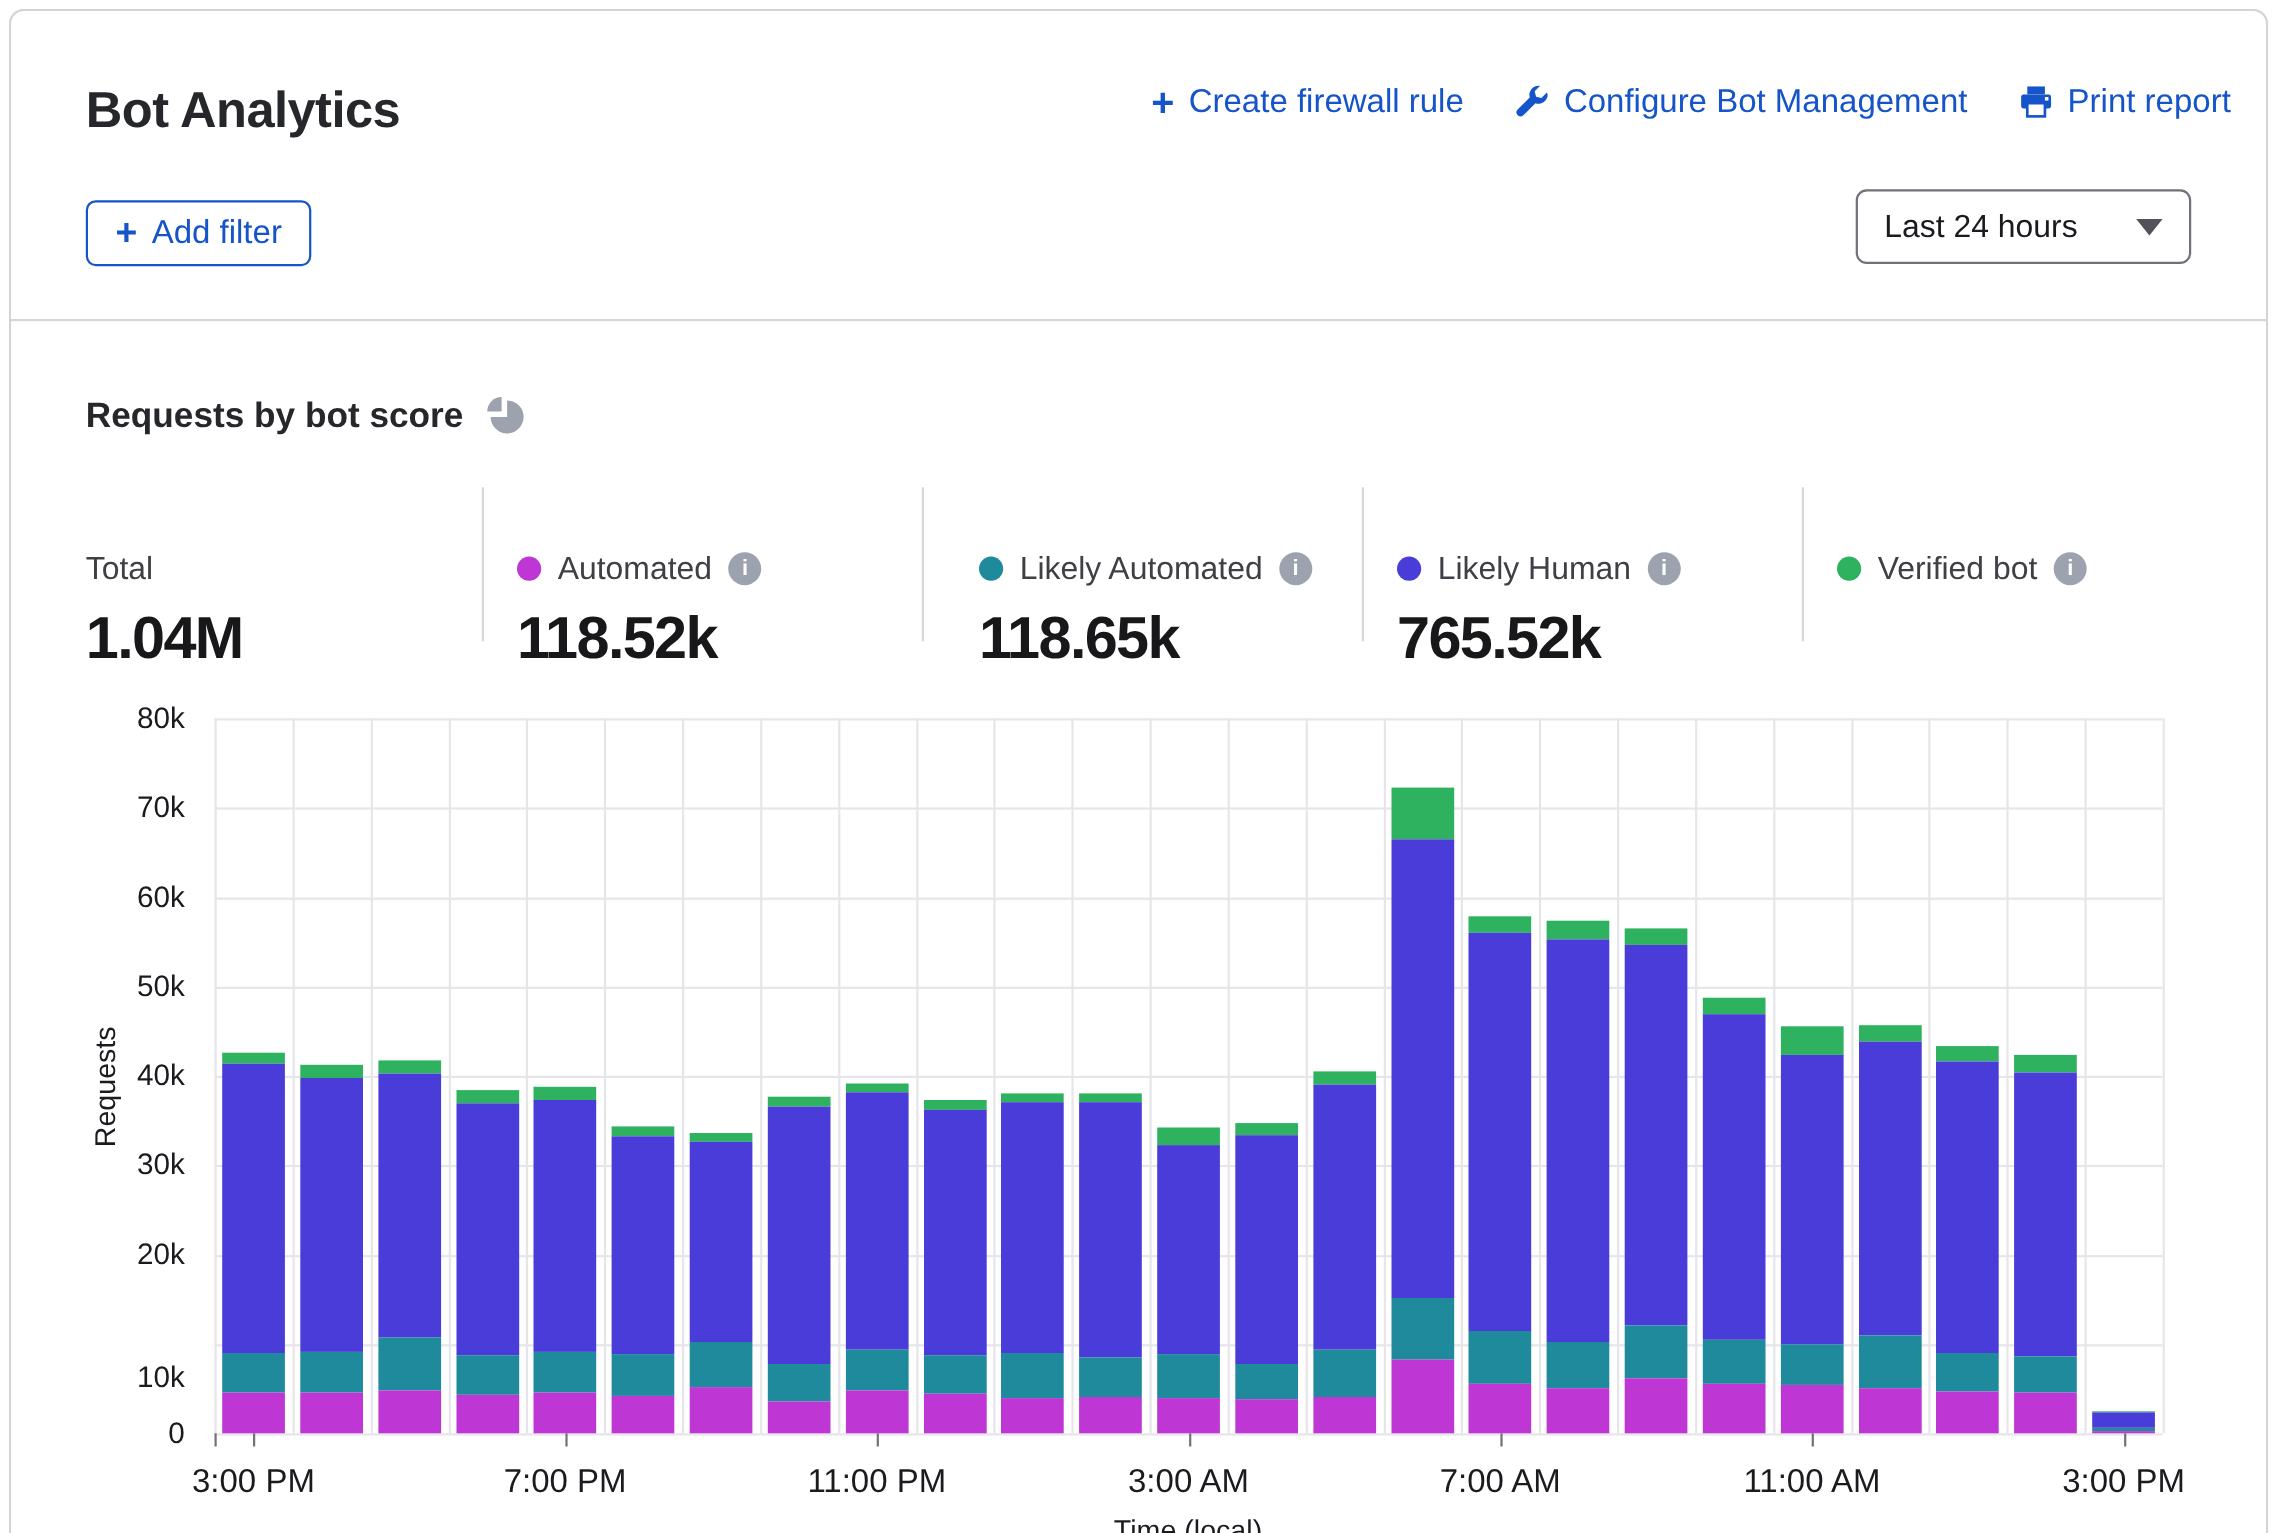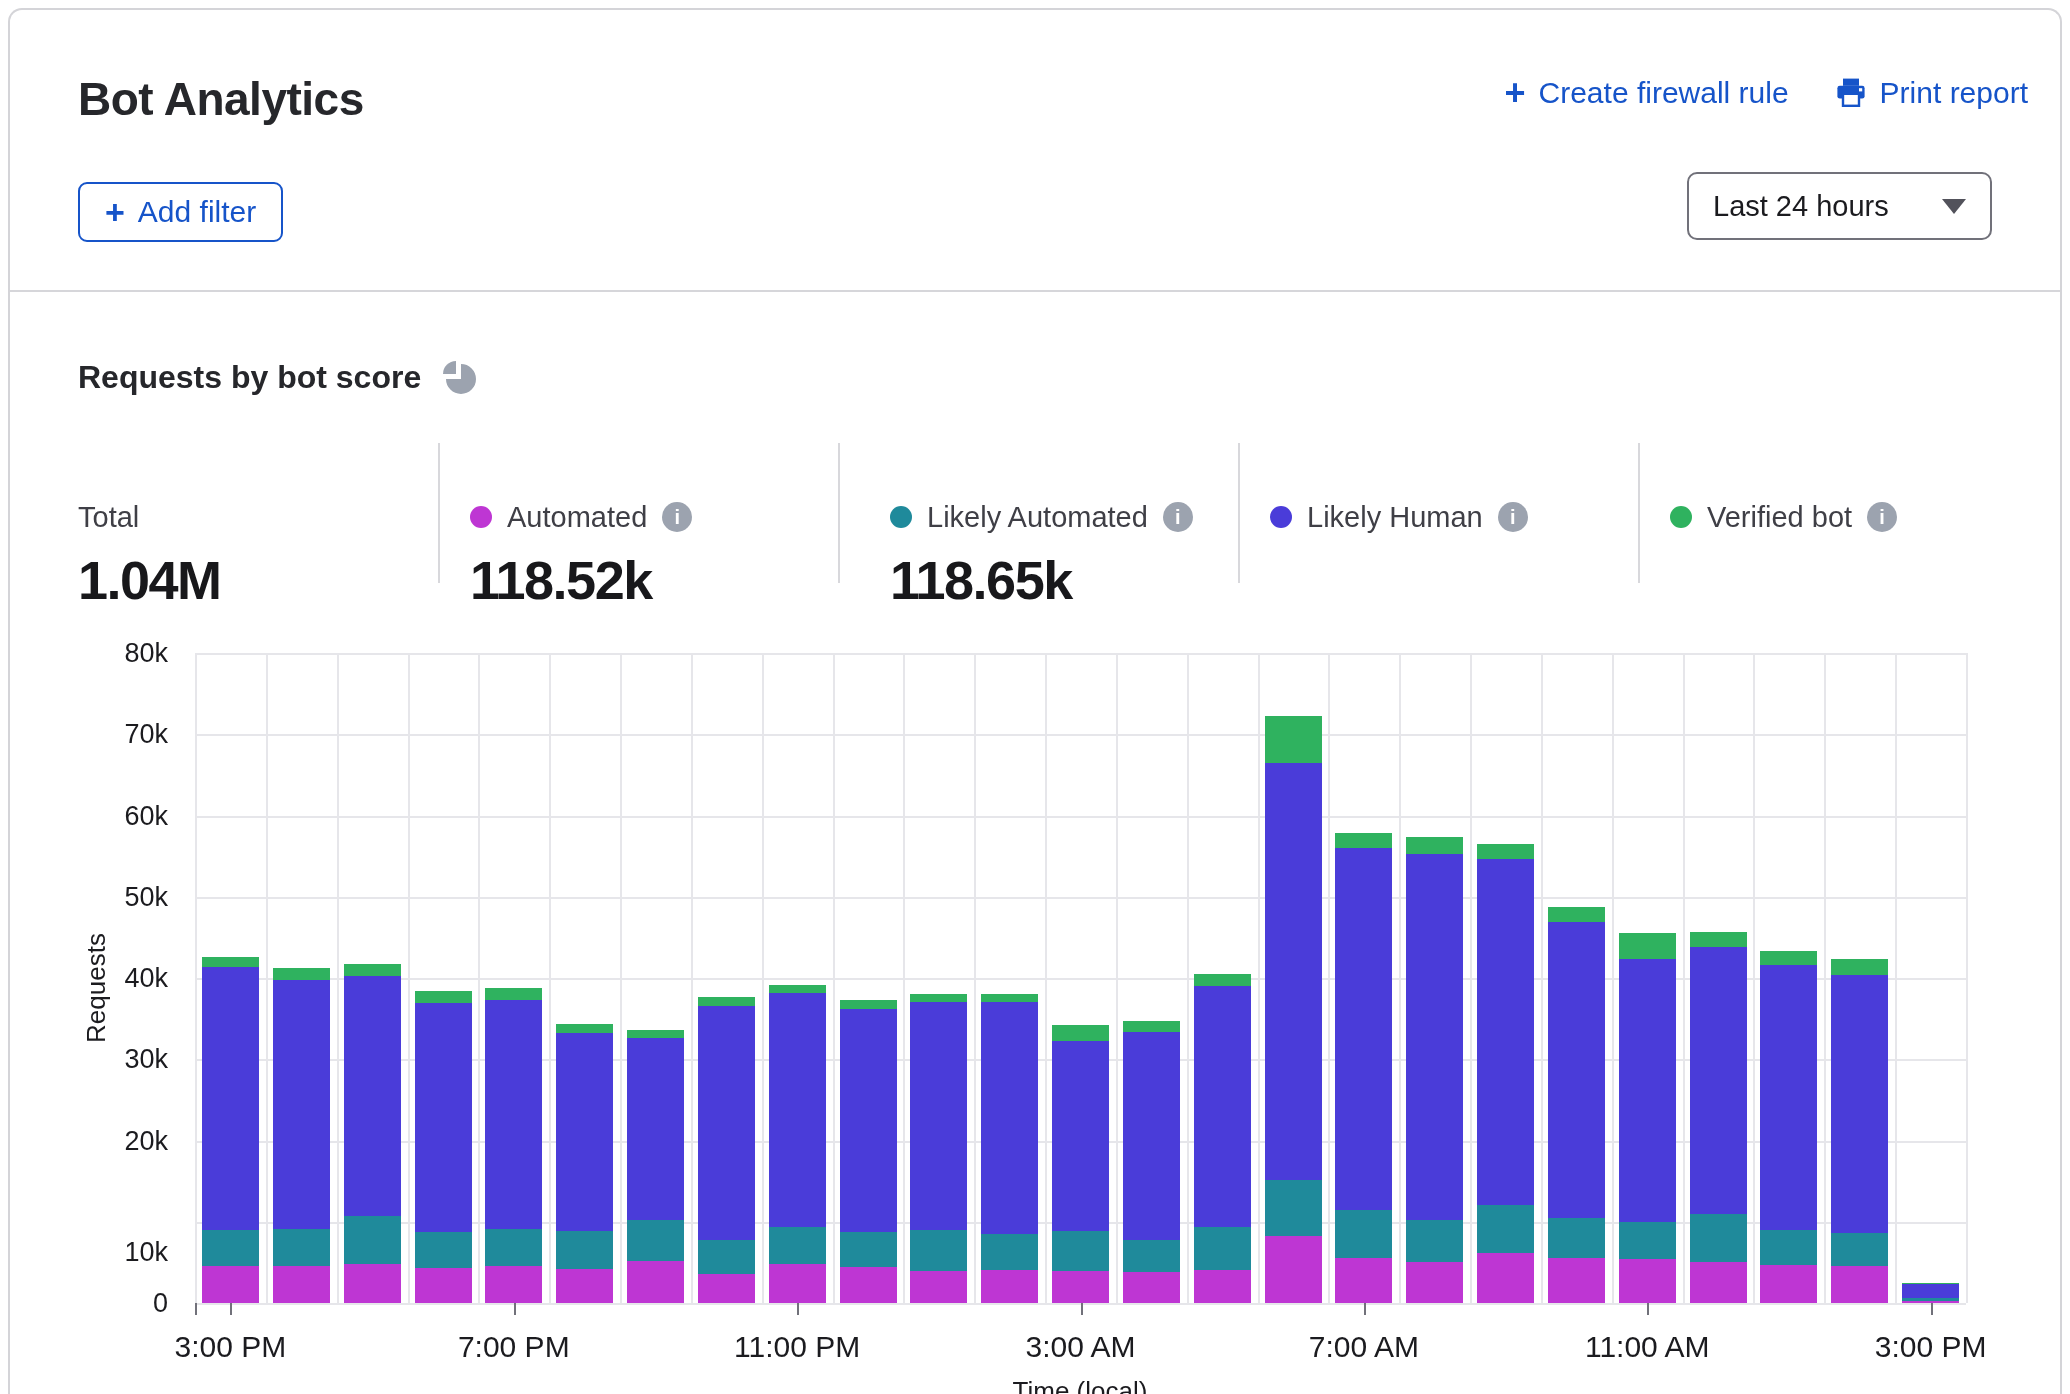--- a/index.html
+++ b/index.html
@@ -66,20 +66,28 @@
 <h1 class="page-title">Bot Analytics</h1>
 
 <div class="actions">
   <a class="action-link">
     <span class="plus">+</span>
     <span>Create firewall rule</span>
   </a>
   <a class="action-link">
     <span>
       <svg class="icon-svg" width="32" height="32" viewBox="0 0 40 40">
+        <path fill="#1654C9" d="M37.5 11.2a10.4 10.4 0 0 1-13.9 9.8L9.8 34.8a4.6 4.6 0 0 1-6.5-6.5L17.1 14.5A10.4 10.4 0 0 1 28.9 1.3l-6.2 6.2 1.6 6.1 6.1 1.6 6.2-6.2c.6 1.3.9 2.8.9 2.2z"></path>
+      </svg>
+    </span>
+    <span>Configure Bot Management</span>
+  </a>
+  <a class="action-link">
+    <span>
+      <svg class="icon-svg" width="32" height="32" viewBox="0 0 40 40">
         <rect x="10" y="2" width="20" height="9" fill="#1654C9"></rect>
         <rect x="3" y="11" width="34" height="16" rx="3" fill="#1654C9"></rect>
         <rect x="10" y="21" width="20" height="15" fill="#fff" stroke="#1654C9" stroke-width="3"></rect>
         <rect x="30" y="14" width="4" height="4" fill="#fff"></rect>
       </svg>
     </span>
     <span>Print report</span>
   </a>
 </div>
 
@@ -124,20 +132,21 @@
     <span class="info-icon">i</span>
   </div>
   <div class="stat-value">118.65k</div>
 </div>
 <div class="stat" style="left:1270px">
   <div class="stat-label-row">
     <span class="stat-dot" style="background: rgb(74, 60, 217);"></span>
     <span class="stat-label">Likely Human</span>
     <span class="info-icon">i</span>
   </div>
+  <div class="stat-value">765.52k</div>
 </div>
 <div class="stat" style="left:1670px">
   <div class="stat-label-row">
     <span class="stat-dot" style="background: rgb(47, 178, 95);"></span>
     <span class="stat-label">Verified bot</span>
     <span class="info-icon">i</span>
   </div>
 </div>
 <div class="stat-divider" style="left:438px"></div>
 <div class="stat-divider" style="left:838px"></div>

